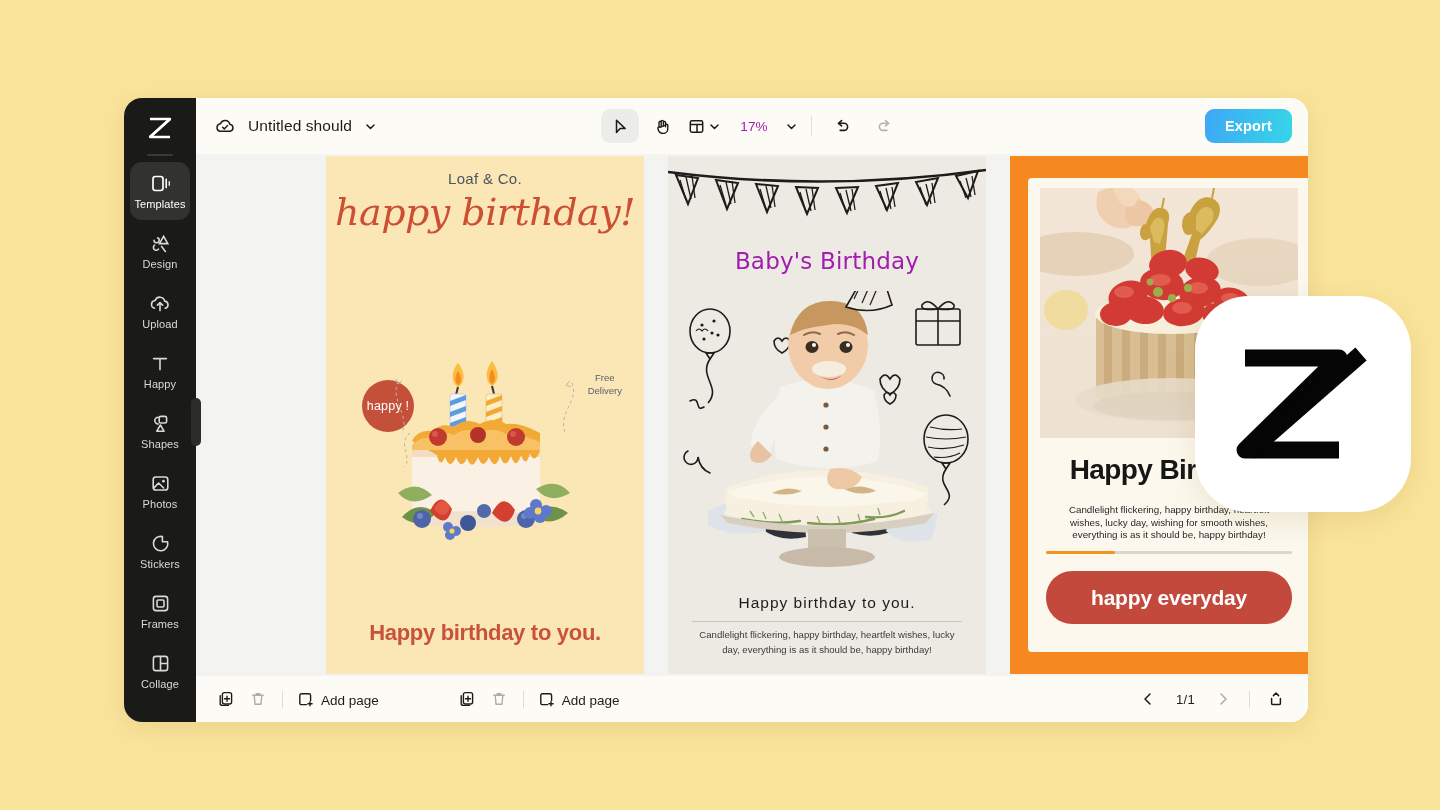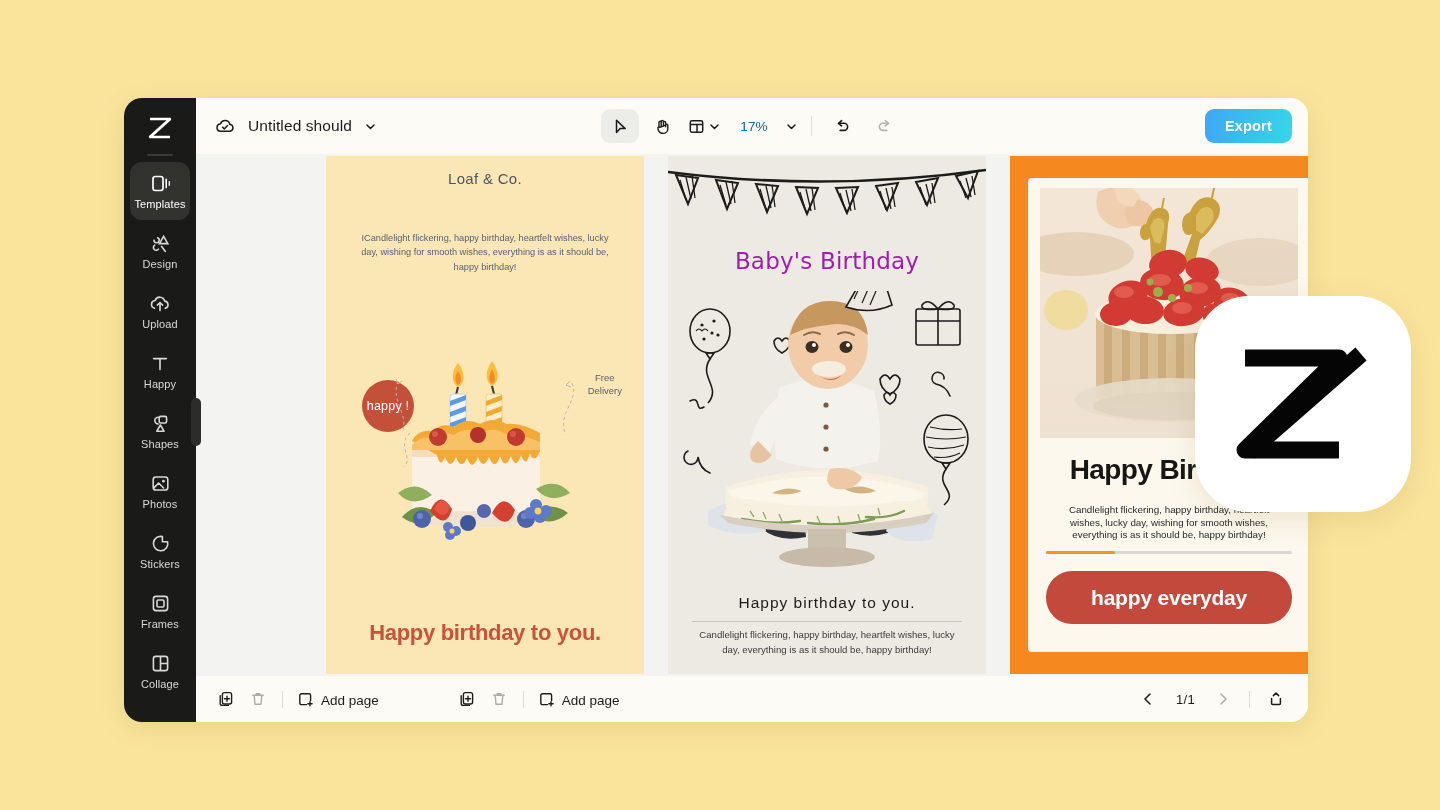--- a/index.html
+++ b/index.html
@@ -93,21 +93,21 @@
     width: 38px; height: 34px; border-radius: 9px;
     display: flex; align-items: center; justify-content: center;
     cursor: pointer; background: transparent; border: none;
   }
   .tool-btn.active { background: #ECECE9; }
   .tool-combo {
     display: flex; align-items: center; gap: 2px;
     padding: 0 2px; cursor: pointer;
   }
   .zoom-val {
-    font-size: 13.5px; color: #0369a1; min-width: 34px; text-align: center;
+    font-size: 13.5px; color: #a21caf; min-width: 34px; text-align: center;
     letter-spacing: .2px;
   }
   .vdiv { width: 1px; height: 20px; background: #DEDEDA; margin: 0 7px; }
   .topbar-right { margin-left: auto; display: flex; align-items: center; }
   .export-btn {
     height: 34px; padding: 0 20px; border: none; border-radius: 9px;
     background: linear-gradient(100deg,#3FA7F5 0%, #35D6E8 100%);
     color: #fff; font-size: 14.5px; font-weight: bold;
     font-family: "Liberation Sans", sans-serif;
     letter-spacing: .2px; cursor: pointer;
@@ -445,21 +445,21 @@
       <div class="topbar-right">
         <button class="export-btn">Export</button>
       </div>
     </div>
 
     <div class="canvas">
       <div class="cards">
 
         <div class="card c1">
           <div class="brand">Loaf &amp; Co.</div>
-          <div class="body">ICandlelight flickering,  happy birthday, heartfelt wishes, lucky day, wishing for smooth wishes, everything is as it should be,  happy birthday!</div>
+          <div class="script">happy birthday!</div>
 
           <div class="badge">happy !</div>
           <div class="free">
             <div>Free</div>
             <div>Delivery</div>
           </div>
 
           <div class="cake-art">
             <svg width="210" height="215" viewBox="0 0 210 215">
 

